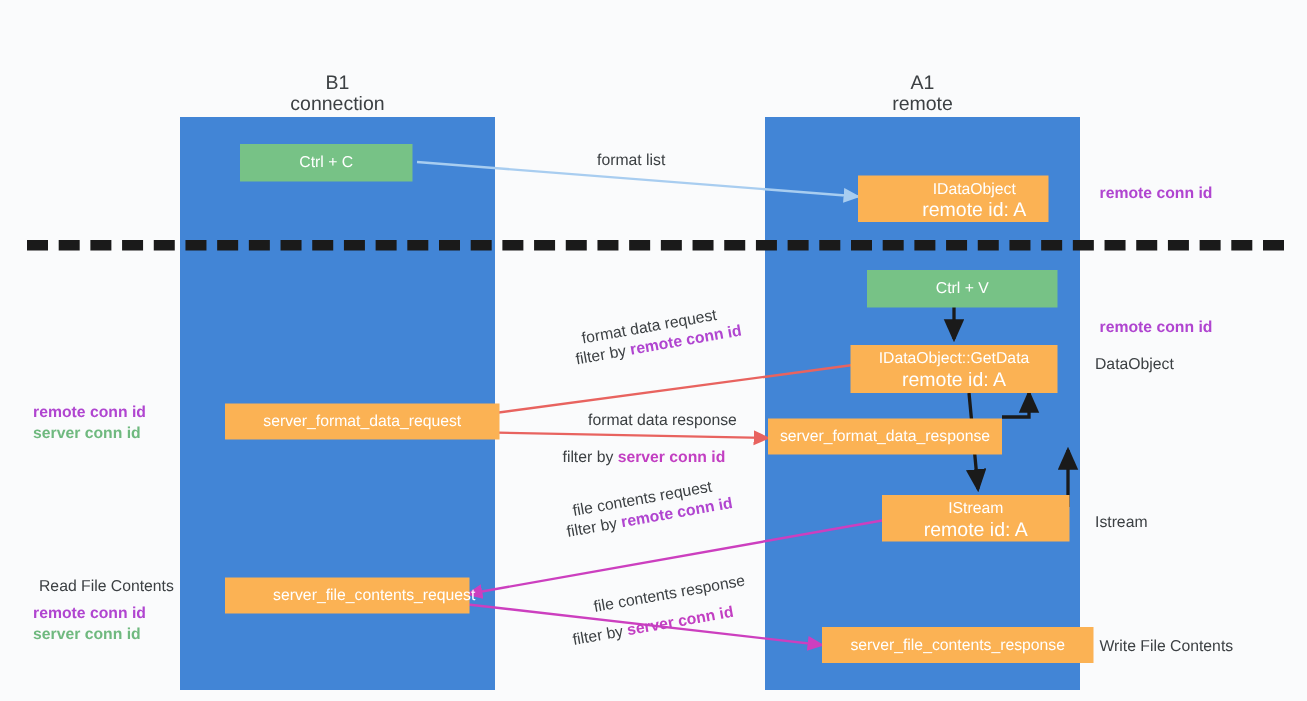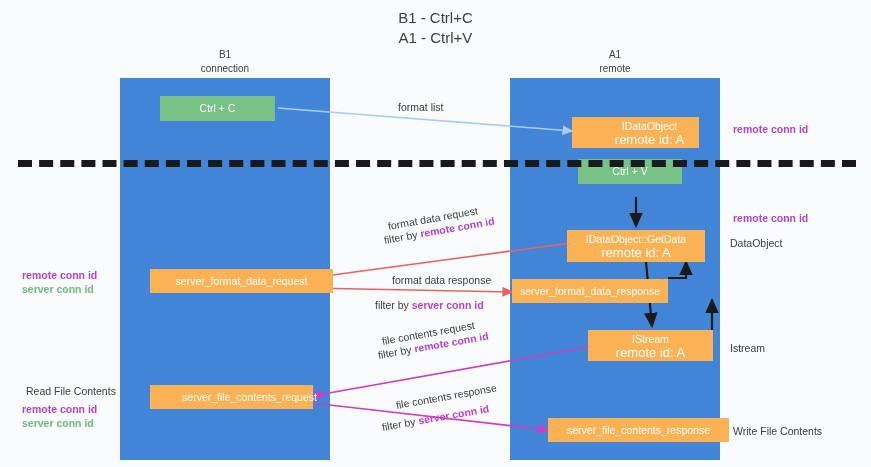--- a/index.html
+++ b/index.html
@@ -41,21 +41,21 @@
     z-index: 1;
   }
   .lane-b1 { left: 120px; top: 78px; width: 210px; height: 382px; }
   .lane-a1 { left: 510px; top: 78px; width: 210px; height: 382px; }
 
   
   .lane-head {
     position: absolute;
     width: 210px;
     text-align: center;
-    font-size: 10px;
+    font-size: 13px;
     line-height: 14px;
     color: #3c4043;
     z-index: 4;
   }
   .lane-head-b1 { left: 120px; top: 48px; }
   .lane-head-a1 { left: 510px; top: 48px; }
 
   
   #title {
     position: absolute;
@@ -126,24 +126,20 @@
   .side .pl { color: #b045d0; font-weight: bold; display:block; }
   .side .gr { color: #6fb97f; font-weight: bold; display:block; }
   .side.plain { color: #3c4043; }
   .side.purple-only { color: #b045d0; font-weight: bold; }
 </style>
 </head>
 <body>
 
 <div id="stage">
 
-  <div id="title">
-    <div>B1 - Ctrl+C</div>
-    <div>A1 - Ctrl+V</div>
-  </div>
 
   <div class="lane-head lane-head-b1">
     <div>B1</div>
     <div>connection</div>
   </div>
   <div class="lane-head lane-head-a1">
     <div>A1</div>
     <div>remote</div>
   </div>
 
@@ -189,21 +185,21 @@
 
   <div class="node green" style="left:160px; top:96px; width:115px; height:25px;">
     <span>Ctrl + C</span>
   </div>
 
   <div class="node orange" style="left:572px; top:117px; width:127px; height:31px;padding-left:32px;">
     <span>IDataObject</span>
     <span class="l2">remote id: A</span>
   </div>
 
-  <div class="node green" style="left:578px; top:159px; width:104px; height:25px;">
+  <div class="node green" style="left:578px; top:180px; width:127px; height:25px;">
     <span>Ctrl + V</span>
   </div>
 
   <div class="node orange" style="left:567px; top:230px; width:138px; height:32px;">
     <span>IDataObject::GetData</span>
     <span class="l2">remote id: A</span>
   </div>
 
   <div class="node orange" style="left:150px; top:269px; width:183px; height:24px;">
     <span>server_format_data_request</span>

